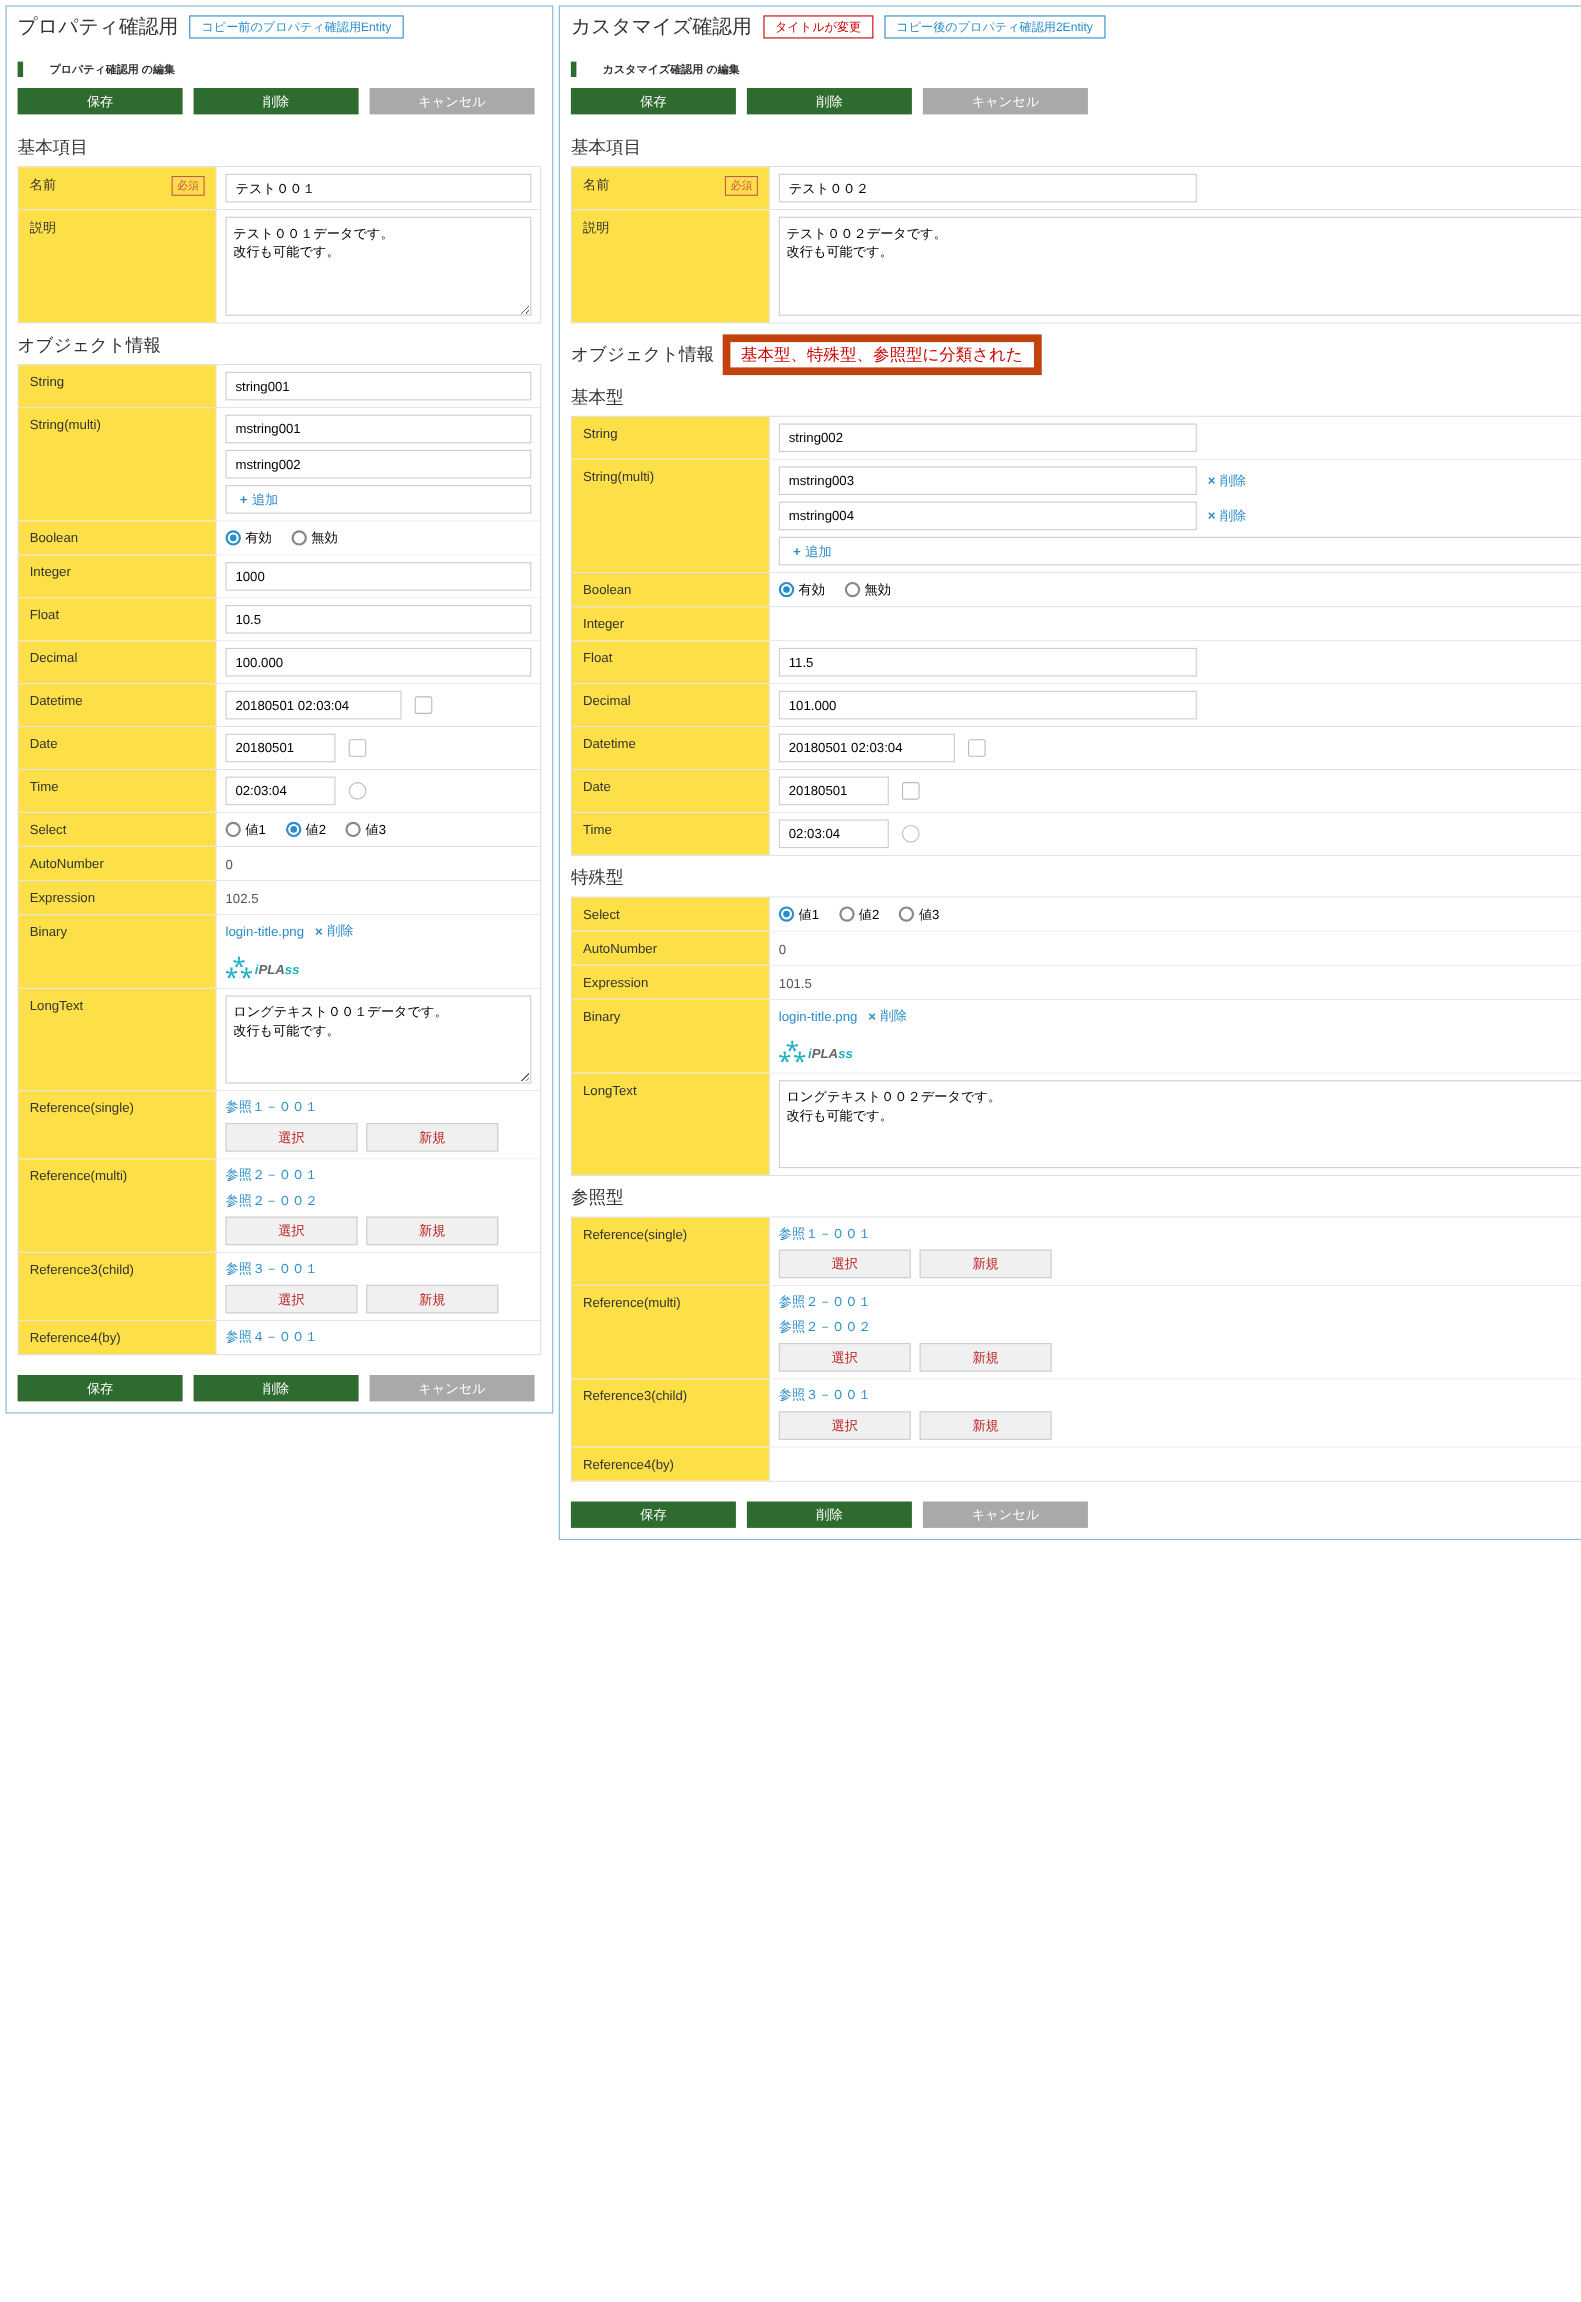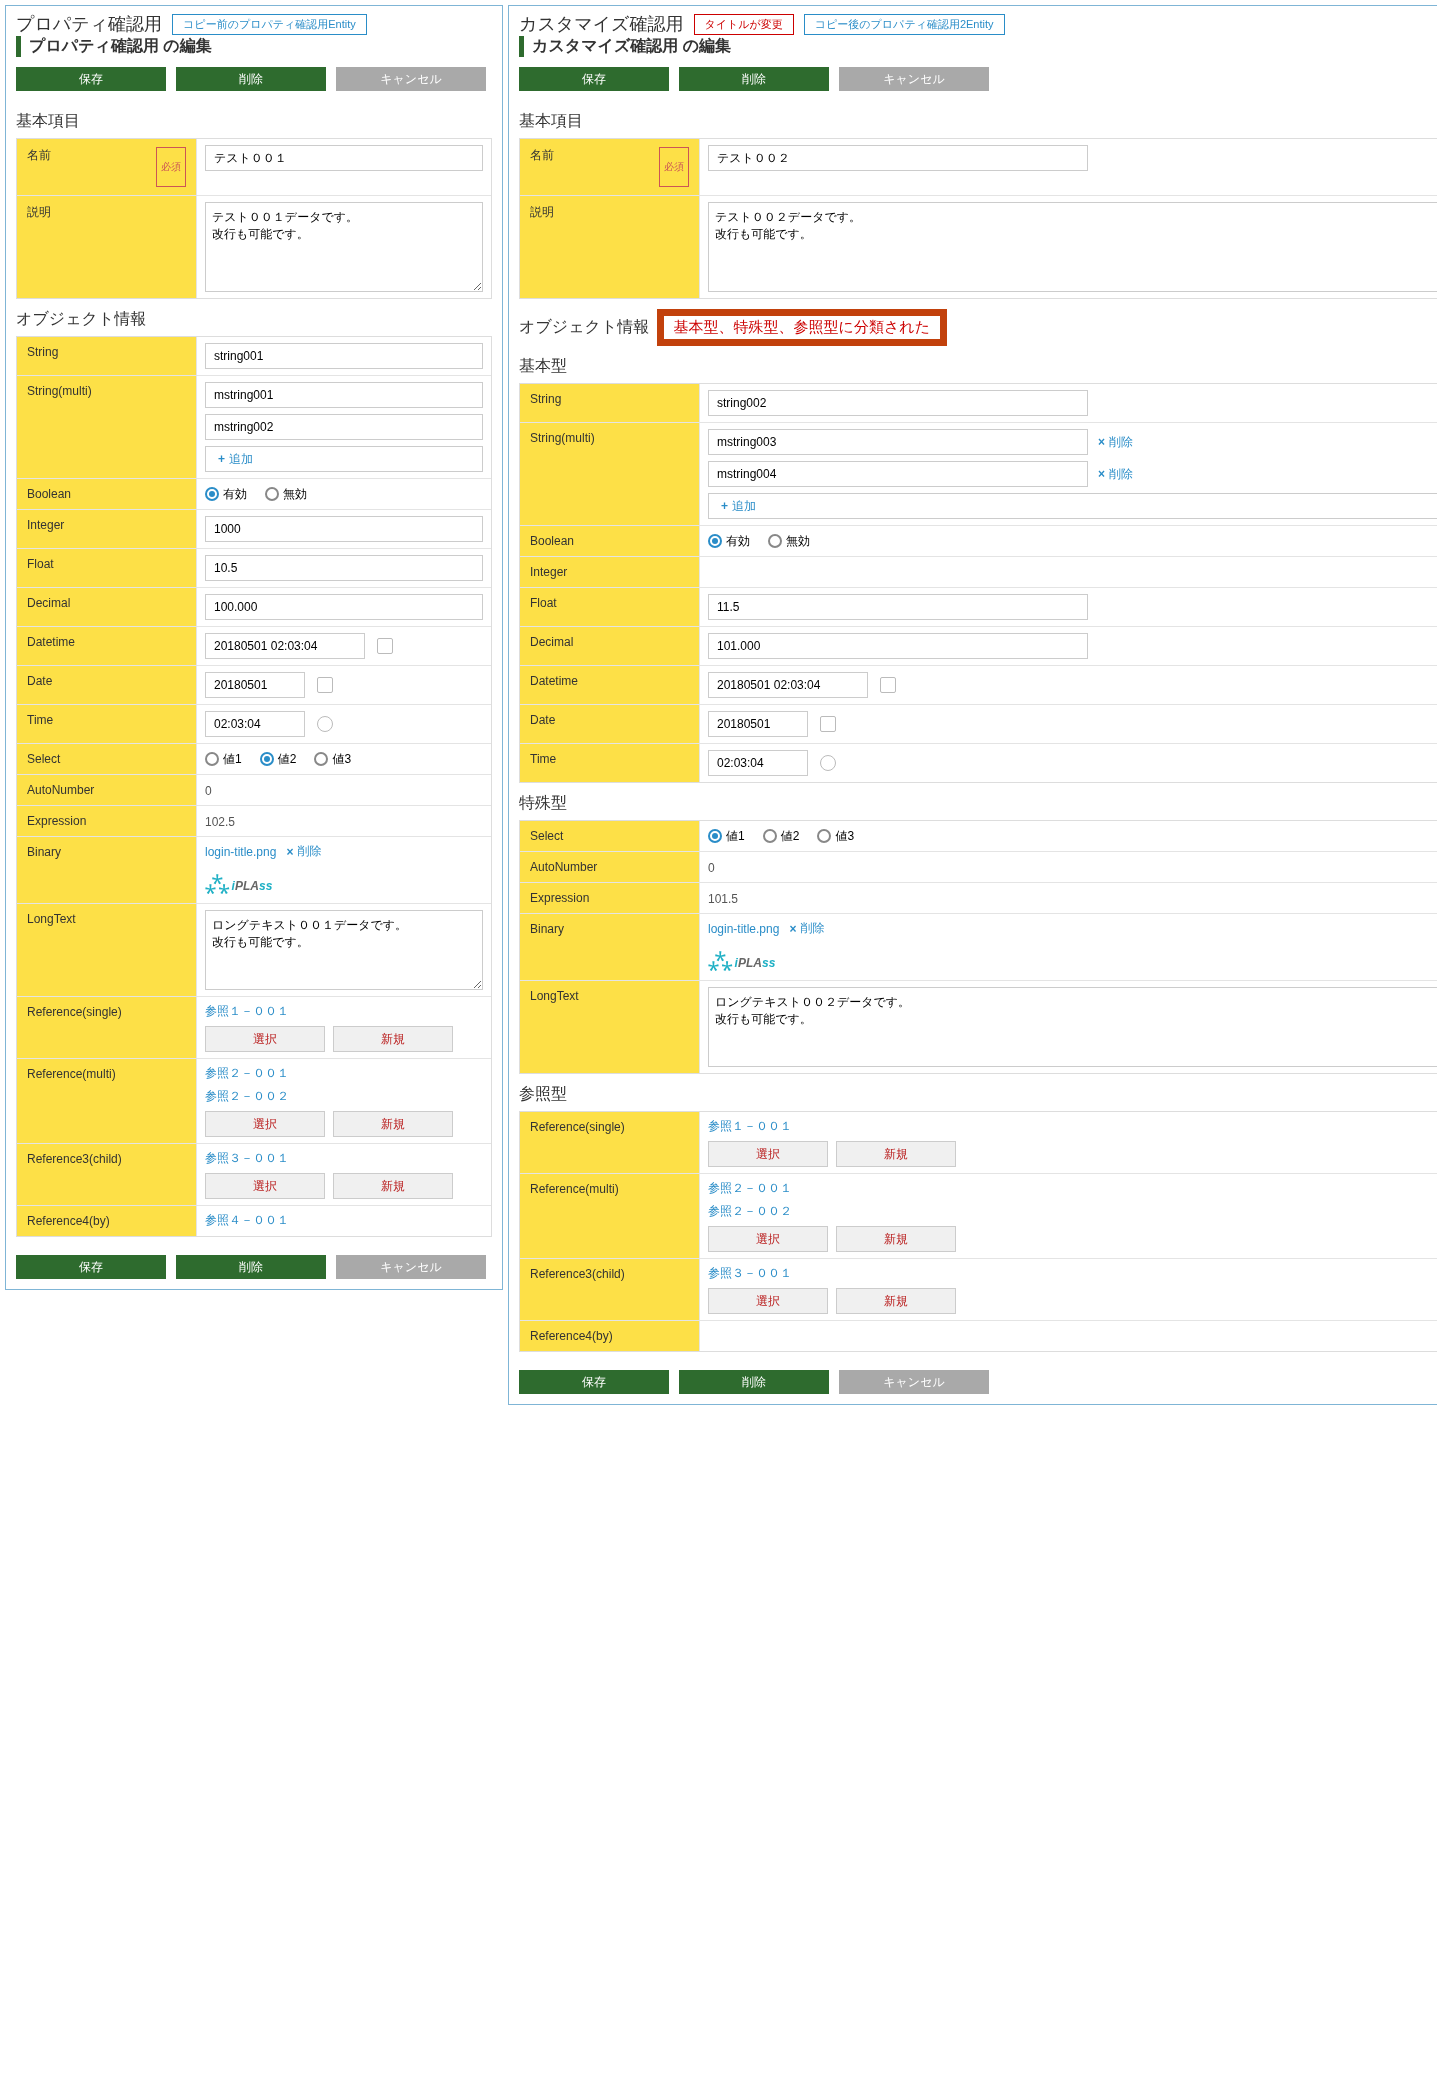--- a/index.html
+++ b/index.html
@@ -5,38 +5,38 @@
 *{box-sizing:border-box;margin:0;padding:0;font-family:"Meiryo","MS PGothic",sans-serif;font-size:12px}
 body{background:#fff;padding:5px;width:1437px}
 .container{display:flex;gap:5px;align-items:flex-start}
 .panel{border:1px solid #7fb5d6;background:#fff;flex:0 0 auto}
 .panel-left{width:498px}
 .panel-right{width:1106px}
 .hdr{display:flex;align-items:center;gap:6px;padding:6px 10px 0 10px}
 .hdr-title{font-size:18px;color:#333;font-weight:400}
 .callout{border:1px solid #c00;color:#c00;font-size:11px;padding:2px 10px;margin-left:4px}
 .callout.blue{border-color:#2a8dc8;color:#2a8dc8}
-.sub{border-left:5px solid #2e6b2e;padding-left:8px;margin:0 10px 10px 10px;color:#333;font-size:16px;font-weight:700}
+.sub{border-left:5px solid #2e6b2e;padding-left:24px;margin:20px 10px 10px 10px;color:#333;font-size:10px;font-weight:700}
 .toolbar{display:flex;gap:10px;padding:0 10px 10px 10px;align-items:center}
 .btn{height:24px;display:flex;align-items:center;justify-content:center;cursor:pointer;color:#fff;font-size:12px;border:none}
 .btn.primary{background:#2e6b2e;width:150px}
 .btn.secondary{background:#a9a9a9;width:150px}
 .toolbar-right{margin-left:auto;display:flex;gap:14px}
 .linkbtn{color:#2a8dc8;cursor:pointer;font-size:12px}
 .sect{padding:0 10px 14px 10px}
 .sect-h{display:flex;align-items:center;justify-content:space-between;margin:10px 0 6px 0}
 .sect-h .t{font-size:16px;color:#333}
 .chev{width:14px;height:14px;position:relative}
 .chev:before{content:"";position:absolute;border:solid #2a8dc8;border-width:0 2px 2px 0;display:inline-block;padding:3px;transform:rotate(-135deg);top:4px;left:2px}
 .form{border:1px solid #ddd}
 .row{display:flex;border-bottom:1px solid #e4e4e4}
 .row:last-child{border-bottom:none}
 .lab{width:180px;background:#fde047;padding:8px 10px;color:#333;display:flex;align-items:flex-start;gap:6px;border-right:1px solid #e4e4e4}
 .panel-right .lab{width:180px}
-.req{border:1px solid #c55;color:#c55;font-size:10px;padding:12px 4px;margin-left:auto}
+.req{border:1px solid #c55;color:#c55;font-size:10px;padding:1px 4px;margin-left:auto}
 .val{flex:1;padding:6px 8px;display:flex;flex-direction:column;gap:6px;background:#fff}
 .val.inline{flex-direction:row;align-items:center;flex-wrap:wrap}
 .inp{height:26px;border:1px solid #ccc;padding:0 8px;background:#fff;width:100%;max-width:280px}
 .panel-right .inp{max-width:380px}
 .ta{border:1px solid #ccc;padding:6px;width:100%;height:90px;resize:vertical;font-family:inherit}
 .smallbtn{height:26px;border:1px solid #ccc;background:#fff;color:#2a8dc8;padding:0 12px;cursor:pointer;display:inline-flex;align-items:center;gap:4px}
 .smallbtn .plus{font-weight:700}
 .radio-wrap{display:flex;align-items:center;gap:4px;margin-right:12px}
 .radio{width:14px;height:14px;border:2px solid #888;border-radius:50%;display:inline-flex;align-items:center;justify-content:center}
 .radio.checked{border-color:#2a8dc8}

